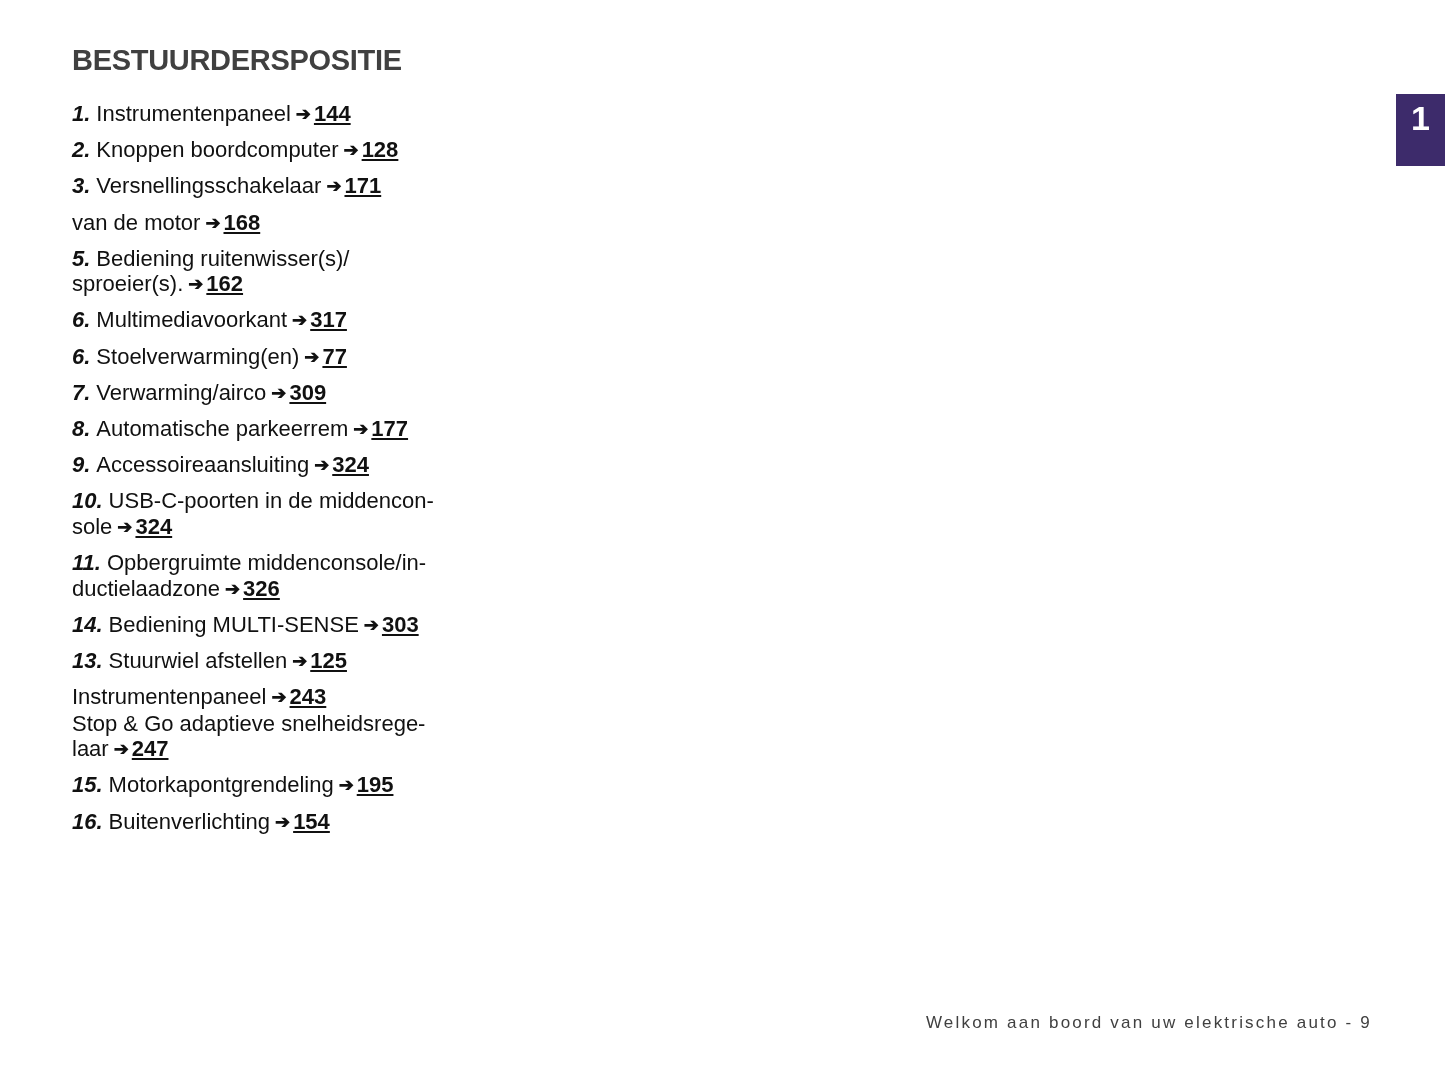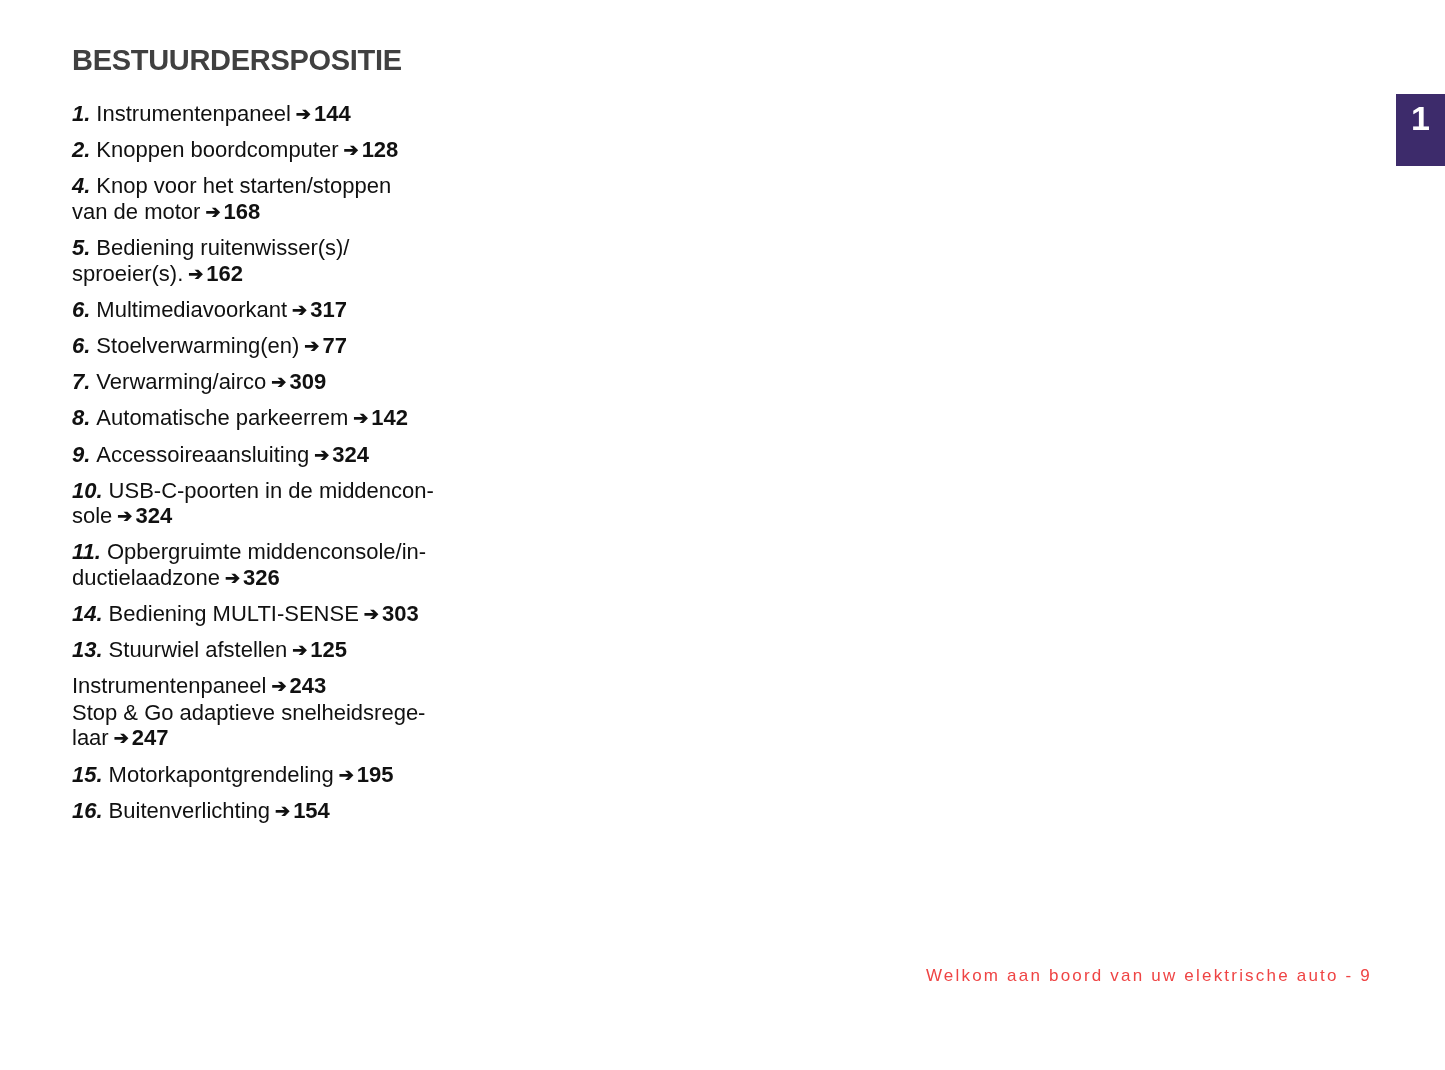--- a/index.html
+++ b/index.html
@@ -45,20 +45,21 @@
       display: block;
       white-space: nowrap;
     }
     .item .num {
       font-weight: 700;
       font-style: italic;
       margin-right: 6px;
     }
     .item .ref {
       white-space: nowrap;
+      text-decoration: underline;
     }
     .arrow {
       display: inline-block;
       font-weight: 700;
       font-size: 18px;
       margin: 0 3px 0 5px;
       vertical-align: 1px;
     }
     .page {
       font-weight: 700;
@@ -72,60 +73,62 @@
       background: #3d2b6b;
       color: #ffffff;
       font-size: 34px;
       font-weight: 700;
       line-height: 48px;
       text-align: center;
     }
     .footer {
       position: absolute;
       right: 73px;
-      top: 966px;
+      top: 1013px;
       font-size: 17px;
       letter-spacing: 2.2px;
-      color: #ef4444;
+      color: #404040;
       white-space: nowrap;
     }
   </style>
 </head>
 <body>
 
 <h1 class="page-title">BESTUURDERSPOSITIE</h1>
 
 <div class="chapter-tab">1</div>
 
 <ul class="item-list" id="item-list">
     <li class="item">
       <span class="line"><span class="num">1.</span><span class="label">Instrumentenpaneel</span><span class="ref"><span class="arrow">➔</span><span class="page">144</span></span></span>
     </li>
     <li class="item">
       <span class="line"><span class="num">2.</span><span class="label">Knoppen boordcomputer</span><span class="ref"><span class="arrow">➔</span><span class="page">128</span></span></span>
     </li>
     <li class="item">
-      <span class="line"><span class="num">4.</span><span class="label">Knop voor het starten/stoppen</span></span>
+      <span class="line"><span class="num">3.</span><span class="label">Versnellingsschakelaar</span><span class="ref"><span class="arrow">➔</span><span class="page">171</span></span></span>
+    </li>
+    <li class="item">
       <span class="line"><span class="label">van de motor</span><span class="ref"><span class="arrow">➔</span><span class="page">168</span></span></span>
     </li>
     <li class="item">
       <span class="line"><span class="num">5.</span><span class="label">Bediening ruitenwisser(s)/</span></span>
       <span class="line"><span class="label">sproeier(s).</span><span class="ref"><span class="arrow">➔</span><span class="page">162</span></span></span>
     </li>
     <li class="item">
       <span class="line"><span class="num">6.</span><span class="label">Multimediavoorkant</span><span class="ref"><span class="arrow">➔</span><span class="page">317</span></span></span>
     </li>
     <li class="item">
       <span class="line"><span class="num">6.</span><span class="label">Stoelverwarming(en)</span><span class="ref"><span class="arrow">➔</span><span class="page">77</span></span></span>
     </li>
     <li class="item">
       <span class="line"><span class="num">7.</span><span class="label">Verwarming/airco</span><span class="ref"><span class="arrow">➔</span><span class="page">309</span></span></span>
     </li>
     <li class="item">
-      <span class="line"><span class="num">8.</span><span class="label">Automatische parkeerrem</span><span class="ref"><span class="arrow">➔</span><span class="page">142</span></span></span>
+      <span class="line"><span class="num">8.</span><span class="label">Automatische parkeerrem</span><span class="ref"><span class="arrow">➔</span><span class="page">177</span></span></span>
     </li>
     <li class="item">
       <span class="line"><span class="num">9.</span><span class="label">Accessoireaansluiting</span><span class="ref"><span class="arrow">➔</span><span class="page">324</span></span></span>
     </li>
     <li class="item">
       <span class="line"><span class="num">10.</span><span class="label">USB-C-poorten in de middencon-</span></span>
       <span class="line"><span class="label">sole</span><span class="ref"><span class="arrow">➔</span><span class="page">324</span></span></span>
     </li>
     <li class="item">
       <span class="line"><span class="num">11.</span><span class="label">Opbergruimte middenconsole/in-</span></span>

